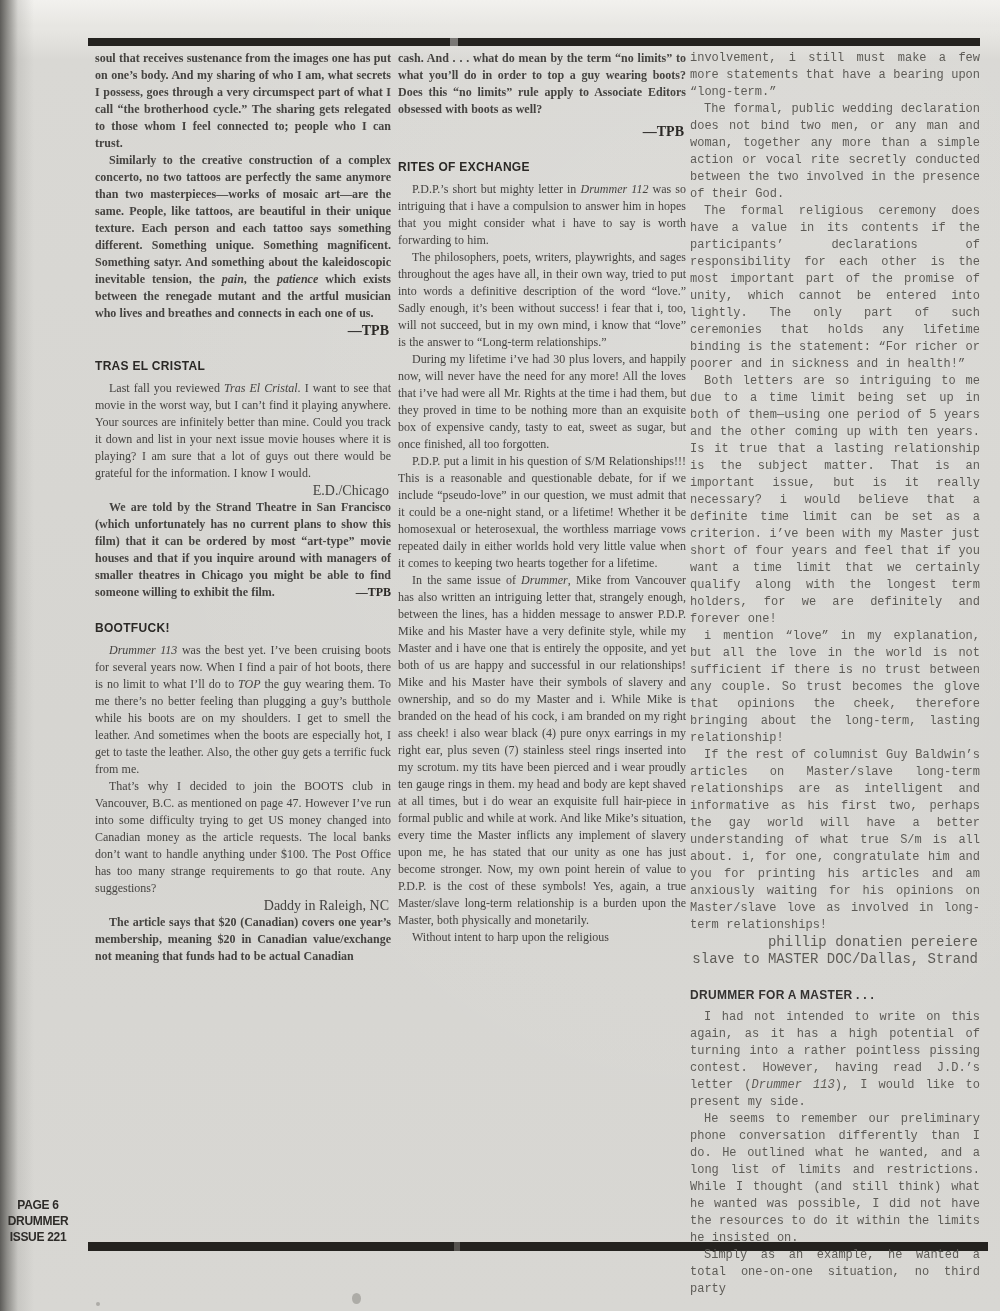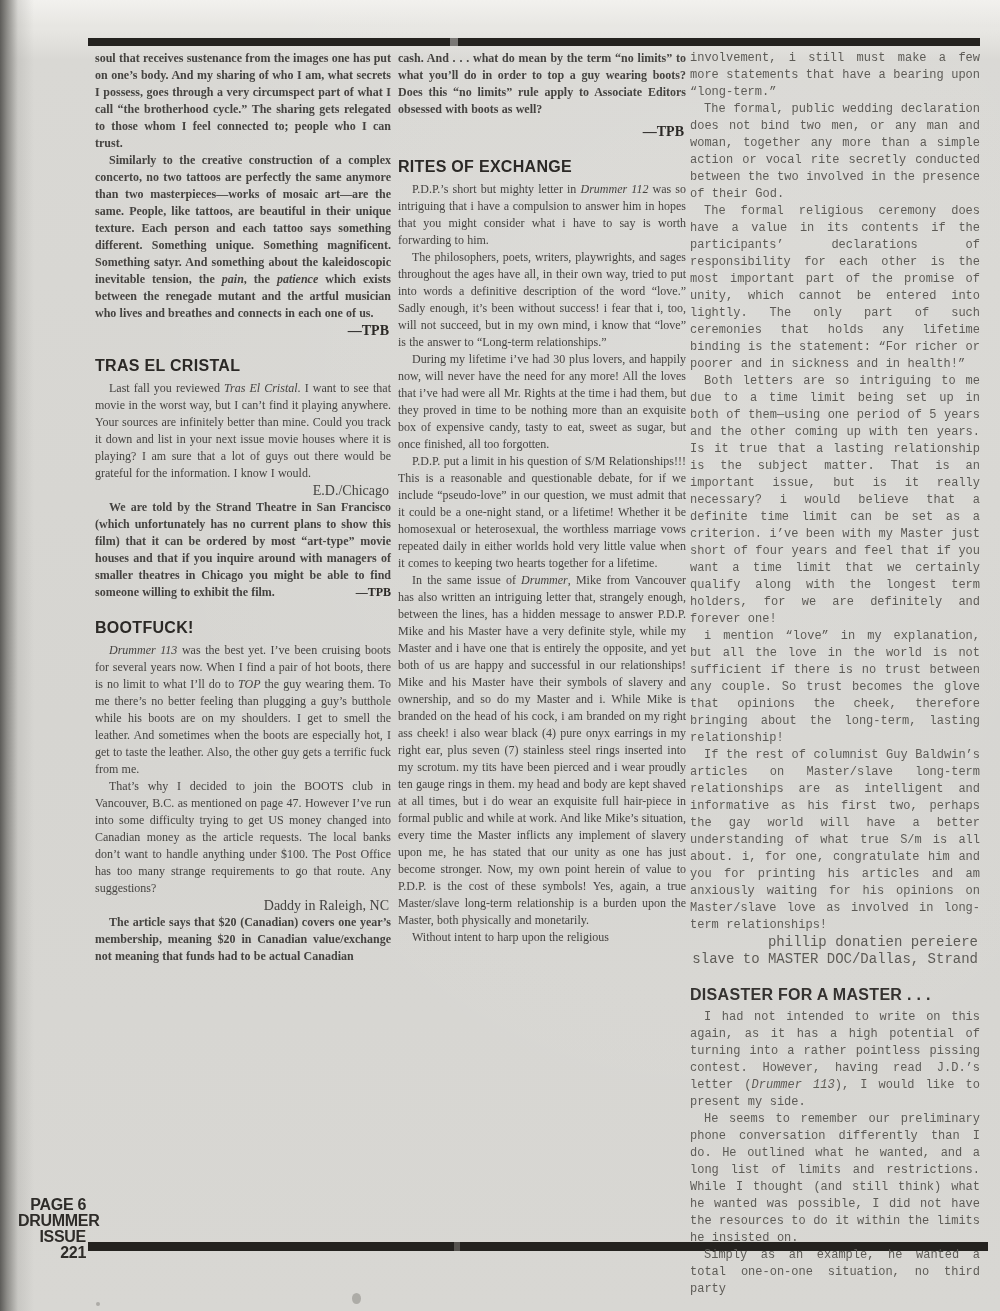--- a/index.html
+++ b/index.html
@@ -36,39 +36,39 @@
   p.para{
     margin:0;text-align:justify;
     font-size:12px;line-height:17px;color:#454340;
     word-spacing:.02em;
   }
   .indent{text-indent:14px;}
   .gap{margin-top:15px;}
   .bold{font-weight:700;color:#2b2926;}
   h2.heading{
     font-family:"Liberation Sans", sans-serif;
-    font-weight:700;font-size:16px;line-height:20px;
+    font-weight:700;font-size:12px;line-height:20px;
     letter-spacing:.3px;color:#2b2926;
     margin:17px 0 4px 0;
   }
   .signature{
     font-size:14px;line-height:17px;color:#454340;
     text-align:right;padding-right:2px;
   }
   .signature.bold{color:#2b2926;}
   .sig-gap{margin-top:5px;}
   .tail{float:right;font-weight:700;color:#2b2926;}
   
   .col3 p.para, .col3 .signature{color:#5d5b56;font-family:Liberation Mono, monospace;}
   .col3 h2.heading{color:#343230;}
   .footer{
-    position:absolute;left:18px;top:1197px;width:68px;
-    text-align:right;
+    position:absolute;left:4px;top:1197px;width:68px;
+    text-align:center;
     font-family:"Liberation Sans", sans-serif;
-    font-weight:700;font-size:16px;line-height:16px;
+    font-weight:700;font-size:12px;line-height:16px;
     color:#2e2c29;letter-spacing:-0.3px;
   }
   .speckle{position:absolute;background:#8a8884;border-radius:50%;opacity:.55;}
   .sp1{left:352px;top:1293px;width:9px;height:11px;}
   .sp2{left:96px;top:1302px;width:4px;height:4px;}
 </style>
 </head>
 <body>
 
 <div class="scan-page">
@@ -106,21 +106,21 @@
       </div>
       <div class="col col3">
         <p class="para">involvement, i still must make a few more statements that have a bearing upon “long-term.”</p>
         <p class="para indent">The formal, public wedding declaration does not bind two men, or any man and woman, together any more than a simple action or vocal rite secretly conducted between the two involved in the presence of their God.</p>
         <p class="para indent">The formal religious ceremony does have a value in its contents if the participants’ declarations of responsibility for each other is the most important part of the promise of unity, which cannot be entered into lightly. The only part of such ceremonies that holds any lifetime binding is the statement: “For richer or poorer and in sickness and in health!”</p>
         <p class="para indent">Both letters are so intriguing to me due to a time limit being set up in both of them—using one period of 5 years and the other coming up with ten years. Is it true that a lasting relationship is the subject matter. That is an important issue, but is it really necessary? i would believe that a definite time limit can be set as a criterion. i’ve been with my Master just short of four years and feel that if you want a time limit that we certainly qualify along with the longest term holders, for we are definitely and forever one!</p>
         <p class="para indent">i mention “love” in my explanation, but all the love in the world is not sufficient if there is no trust between any couple. So trust becomes the glove that opinions the cheek, therefore bringing about the long-term, lasting relationship!</p>
         <p class="para indent">If the rest of columnist Guy Baldwin’s articles on Master/slave long-term relationships are as intelligent and informative as his first two, perhaps the gay world will have a better understanding of what true S/m is all about. i, for one, congratulate him and you for printing his articles and am anxiously waiting for his opinions on Master/slave love as involved in long-term relationships!</p>
         <div class="signature">phillip donatien pereiere</div>
         <div class="signature">slave to MASTER DOC/Dallas, Strand</div>
-        <h2 class="heading">DISASTER FOR A MASTER . . .</h2>
+        <h2 class="heading">DRUMMER FOR A MASTER . . .</h2>
         <p class="para indent">I had not intended to write on this again, as it has a high potential of turning into a rather pointless pissing contest. However, having read J.D.’s letter (<i>Drummer 113</i>), I would like to present my side.</p>
         <p class="para indent">He seems to remember our preliminary phone conversation differently than I do. He outlined what he wanted, and a long list of limits and restrictions. While I thought (and still think) what he wanted was possible, I did not have the resources to do it within the limits he insisted on.</p>
         <p class="para indent">Simply as an example, he wanted a total one-on-one situation, no third party</p>
       </div>
     </div>
 
   <div class="footer">
     <div>PAGE 6</div>
     <div>DRUMMER</div>
     <div>ISSUE 221</div>

